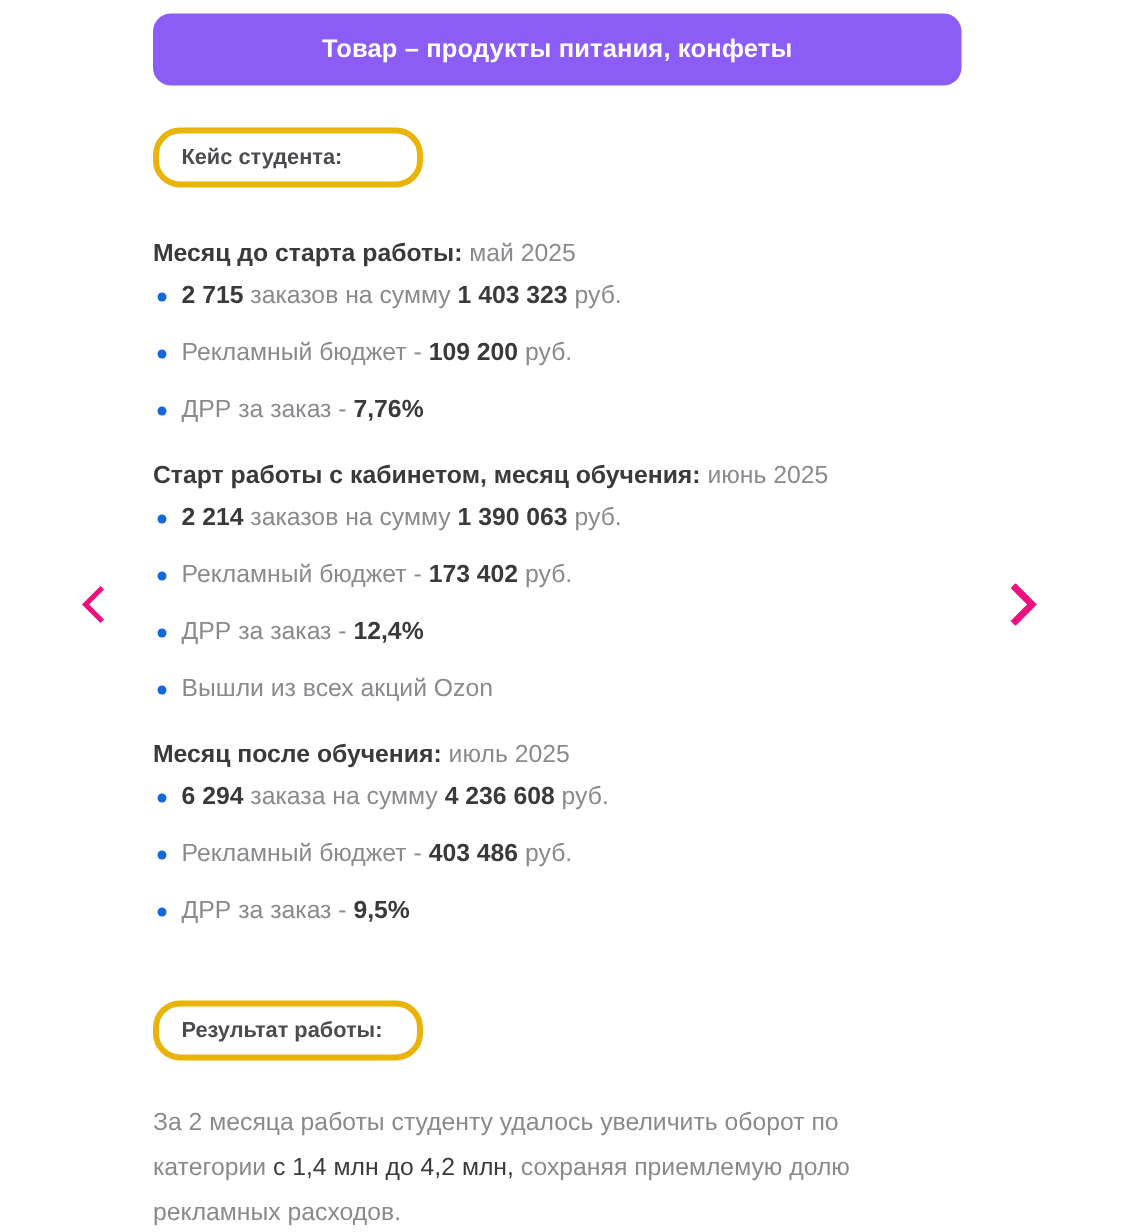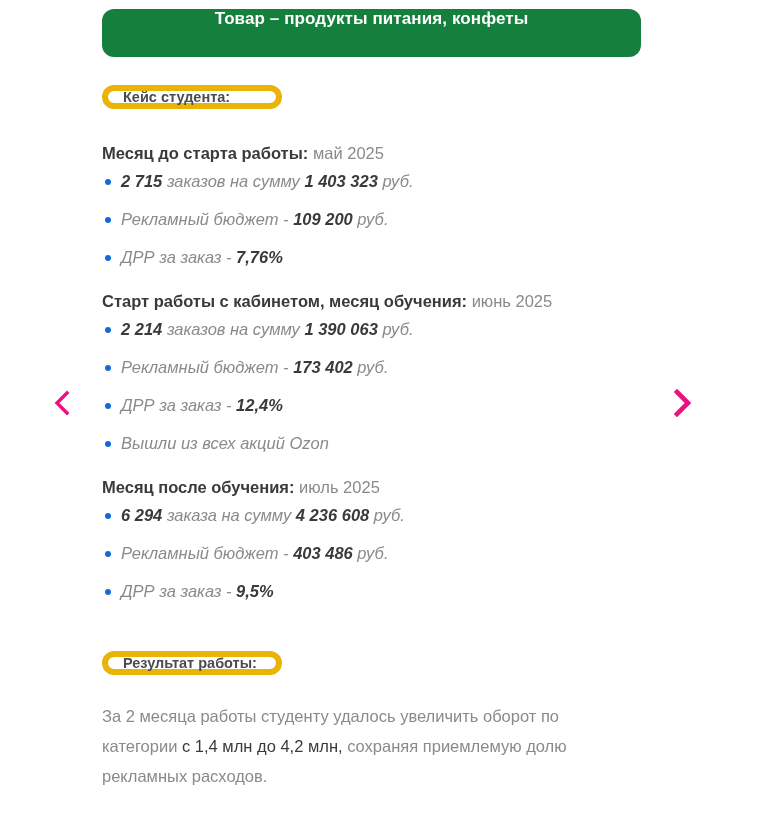--- a/index.html
+++ b/index.html
@@ -41,39 +41,39 @@
     top: 0;
     width: 545px;
   }
 
   
   .title-bar {
     margin-top: 9px;
     width: 539px;
     height: 48px;
     border-radius: 12px;
-    background: #15803d;
+    background: #8b5cf6;
     color: #ffffff;
     font-size: 17px;
     font-weight: bold;
     letter-spacing: 0.1px;
     display: flex;
-    align-items: flex-start;
+    align-items: center;
     justify-content: center;
     box-sizing: border-box;
   }
 
   
   .pill {
     display: inline-flex;
     align-items: center;
-    height: 24px;
+    height: 40px;
     padding: 0 14px 0 15px;
     min-width: 180px;
-    border: 6px solid #eab308;
+    border: 4px solid #eab308;
     border-radius: 18px;
     background: #ffffff;
     color: #4c4c50;
     font-size: 14.5px;
     font-weight: bold;
     box-sizing: border-box;
   }
   .pill-case { margin-top: 28px; }
   .pill-result { margin-top: 0; }
 
@@ -93,21 +93,20 @@
   }
   .block-heading .month {
     font-weight: normal;
     color: #8a8a8e;
   }
 
   .bullets {
     list-style: none;
     margin: 0;
     padding: 0;
-    font-style: italic;
   }
   .bullets li {
     position: relative;
     padding-left: 19px;
     font-size: 16.5px;
     line-height: 22px;
     color: #8a8a8e;
     margin-bottom: 16px;
     white-space: nowrap;
   }

